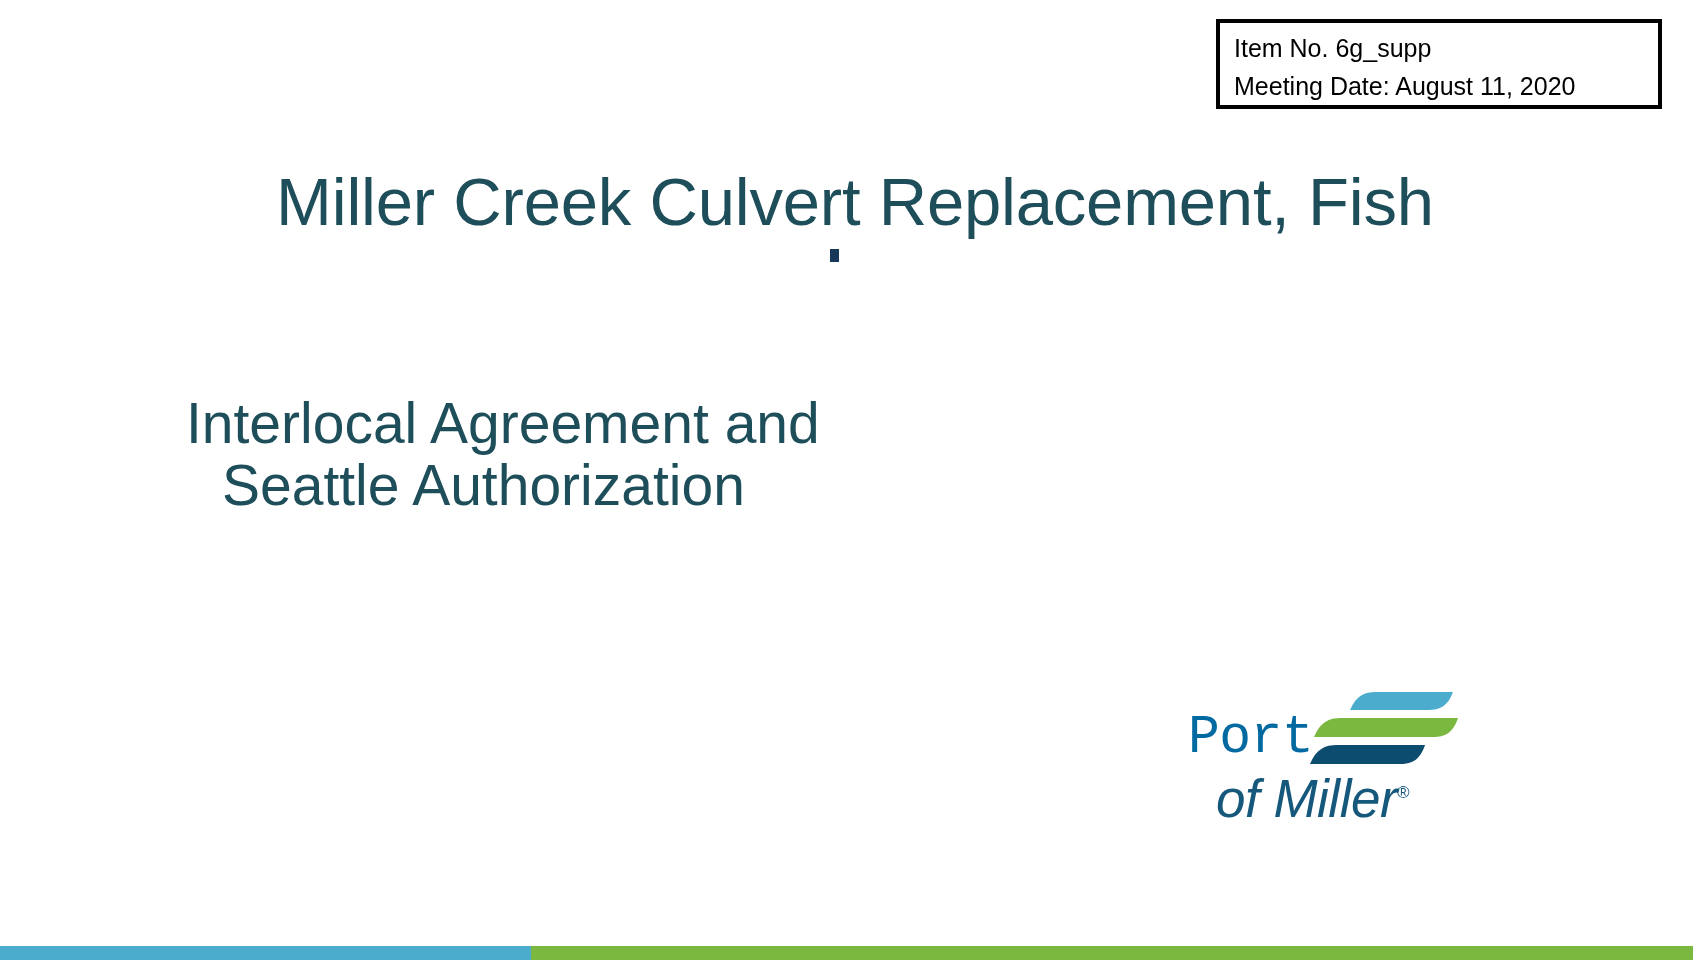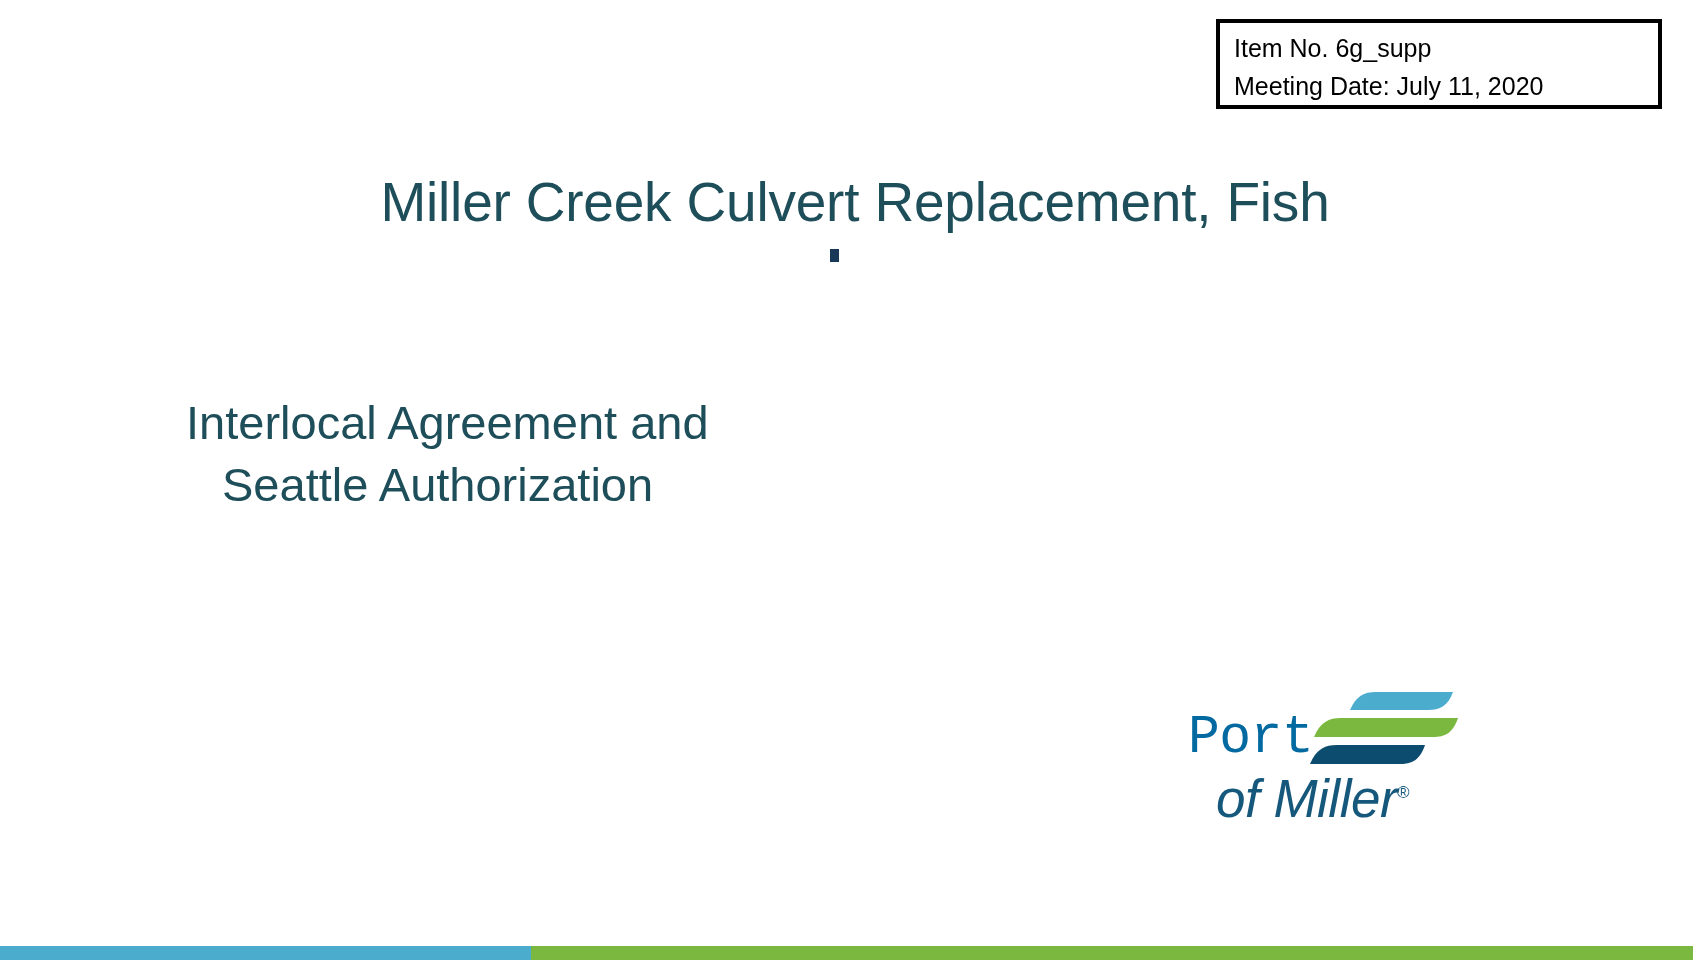--- a/index.html
+++ b/index.html
@@ -42,21 +42,21 @@
   
   #title-block {
     position: absolute;
     left: 120px;
     top: 158px;
     width: 1470px;
     text-align: center;
   }
   .title-line {
     font-family: "Liberation Sans", sans-serif;
-    font-size: 55px;
+    font-size: 67px;
     line-height: 88px;
     font-weight: 400;
     color: #1D4E5A;
     letter-spacing: -0.2px;
     white-space: nowrap;
   }
 
   
   #artifact-dot {
     position: absolute;
@@ -70,21 +70,21 @@
   
   #subtitle-block {
     position: absolute;
     left: 186px;
     top: 392px;
     width: 900px;
     text-align: left;
   }
   .subtitle-line {
     font-family: "Liberation Sans", sans-serif;
-    font-size: 47px;
+    font-size: 57px;
     line-height: 62px;
     font-weight: 400;
     color: #1D4E5A;
     white-space: nowrap;
   }
   .subtitle-line.indented {
     padding-left: 36px;
   }
 
   
@@ -153,21 +153,21 @@
     background: #7BB840;
   }
 </style>
 </head>
 <body>
 
 <div id="slide">
 
   <div id="item-box">
     <div class="item-line">Item No. 6g_supp</div>
-    <div class="item-line">Meeting Date: July 11, 2020</div>
+    <div class="item-line">Meeting Date: August 11, 2020</div>
   </div>
 
   <div id="title-block">
     <div class="title-line">Miller Creek Culvert Replacement, Fish</div>
   </div>
 
   <div id="artifact-dot"></div>
 
   <div id="subtitle-block">
     <div class="subtitle-line">Interlocal Agreement and</div>

